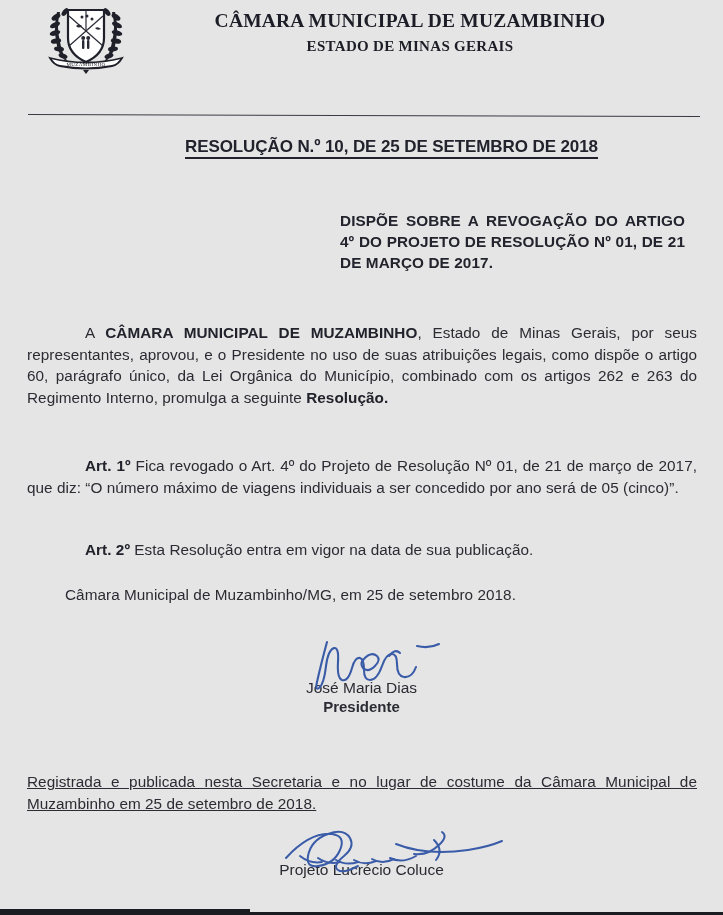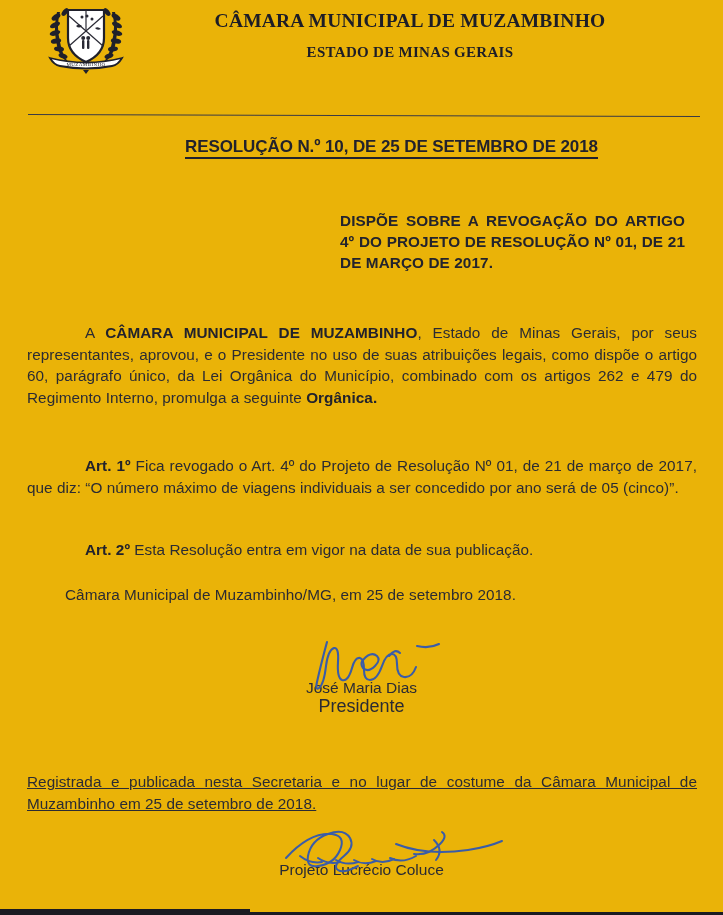--- a/index.html
+++ b/index.html
@@ -8,21 +8,21 @@
     padding: 0;
     background: #ffffff;
   }
   body {
     font-family: "Liberation Sans", sans-serif;
   }
   .page {
     position: relative;
     width: 723px;
     height: 915px;
-    background: #eab308;
+    background: #e5e5e5;
     overflow: hidden;
     color: #2b2b33;
   }
 
   
   .header {
     position: absolute;
     top: 0;
     left: 0;
     width: 723px;
@@ -50,21 +50,21 @@
     color: #1d1d27;
     white-space: nowrap;
   }
   .org-state {
     font-family: "Liberation Serif", serif;
     font-weight: bold;
     font-size: 15px;
     font-variant: small-caps;
     letter-spacing: 0.3px;
     color: #1d1d27;
-    margin-top: 12px;
+    margin-top: 6px;
   }
   .rule {
     position: absolute;
     left: 28px;
     top: 114px;
     width: 672px;
     height: 0;
     border-top: 1.6px solid #3b3b45;
     transform: rotate(0.18deg);
     transform-origin: left center;
@@ -153,23 +153,24 @@
     left: 0;
     top: 0;
   }
   .sig-name {
     font-size: 15.5px;
     line-height: 19px;
     color: #2b2b33;
     margin-top: -14px;
   }
   .sig-role {
-    font-size: 18px;
+    font-size: 15px;
     line-height: 19px;
     color: #2b2b33;
+    font-weight: bold;
   }
   .sig-2 .sig-ink { height: 50px; }
   .sig-2 .sig-name { margin-top: -16px; }
 
   
   .scan-edge {
     position: absolute;
     left: 0;
     bottom: 0;
     width: 723px;
@@ -254,21 +255,21 @@
 
   <div class="rule"></div>
 
   <div class="doc-title">
     <span>RESOLUÇÃO N.º 10, DE 25 DE SETEMBRO DE 2018</span>
   </div>
 
   <div class="ementa">DISPÕE SOBRE A REVOGAÇÃO DO ARTIGO 4º DO PROJETO DE RESOLUÇÃO Nº 01, DE 21 DE MARÇO DE 2017.</div>
 
   <div class="body-block p-preamble">
-    <p class="para"><span>A </span><b>CÂMARA MUNICIPAL DE MUZAMBINHO</b><span>, Estado de Minas Gerais, por seus representantes, aprovou, e o Presidente no uso de suas atribuições legais, como dispõe o artigo 60, parágrafo único, da Lei Orgânica do Município, combinado com os artigos 262 e 479 do Regimento Interno, promulga a seguinte </span><b>Orgânica.</b></p>
+    <p class="para"><span>A </span><b>CÂMARA MUNICIPAL DE MUZAMBINHO</b><span>, Estado de Minas Gerais, por seus representantes, aprovou, e o Presidente no uso de suas atribuições legais, como dispõe o artigo 60, parágrafo único, da Lei Orgânica do Município, combinado com os artigos 262 e 263 do Regimento Interno, promulga a seguinte </span><b>Resolução.</b></p>
   </div>
 
   <div class="body-block p-art1">
     <p class="para"><b>Art. 1º</b><span> Fica revogado o Art. 4º do Projeto de Resolução Nº 01, de 21 de março de 2017, que diz: “O número máximo de viagens individuais a ser concedido por ano será de 05 (cinco)”.</span></p>
   </div>
 
   <div class="body-block p-art2">
     <p class="para"><b>Art. 2º</b><span> Esta Resolução entra em vigor na data de sua publicação.</span></p>
   </div>
 

